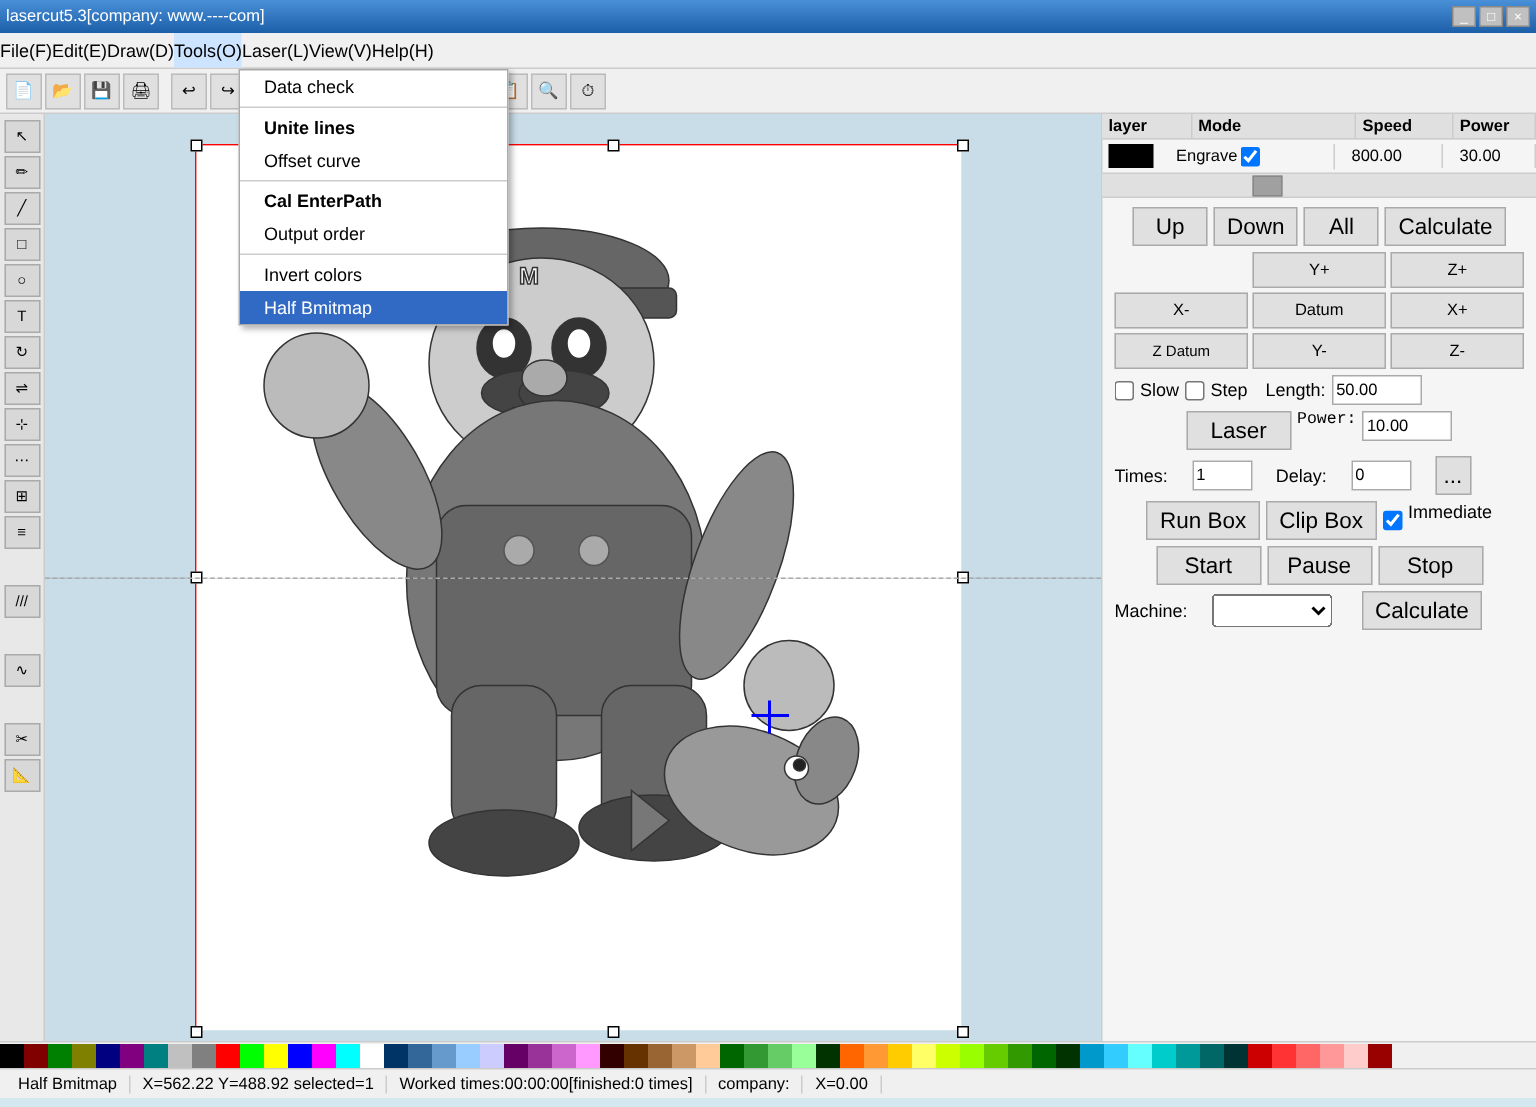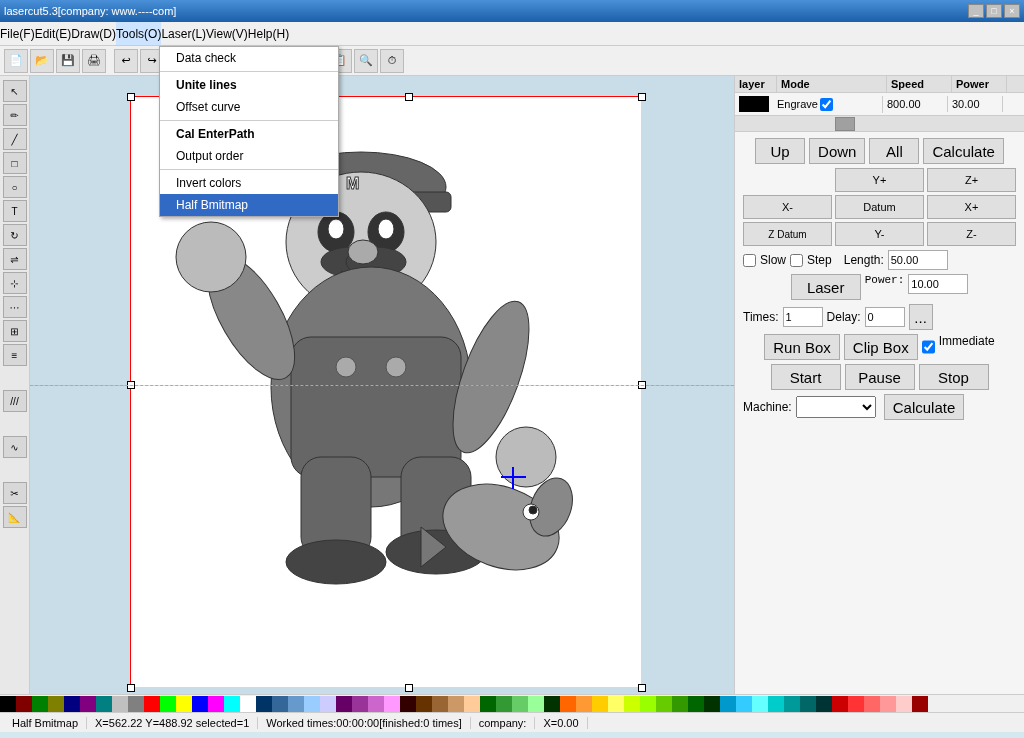--- a/index.html
+++ b/index.html
@@ -85,27 +85,27 @@
 
     
     #layer-table {
       width: 100%; border-bottom: 1px solid #ccc;
     }
     #layer-header {
       display: flex; background: #e0e0e0; border-bottom: 1px solid #ccc;
       font-size: 11px; font-weight: bold;
     }
     .layer-col { padding: 2px 4px; border-right: 1px solid #ccc; }
-    .layer-col-layer { width: 42px; }
+    .layer-col-layer { width: 60px; }
     .layer-col-mode { width: 110px; }
     .layer-col-speed { width: 65px; }
     .layer-col-power { width: 55px; }
 
     #layer-row {
-      display: flex; align-items: center; font-size: 11px; padding: 1px 0;
+      display: flex; align-items: center; font-size: 11px; padding: 1px 0; justify-content: space-between;
     }
     .layer-color {
       width: 30px; height: 16px; background: black; margin: 2px 4px;
     }
 
     
     .ctrl-section { padding: 6px 8px; }
     .ctrl-row { display: flex; gap: 4px; margin-bottom: 4px; justify-content: center; }
     .ctrl-btn {
       height: 26px; background: #e0e0e0; border: 1px solid #aaa;
@@ -114,21 +114,21 @@
     }
     .ctrl-btn-wide { min-width: 70px; }
     .axis-btn {
       height: 24px; background: #e0e0e0; border: 1px solid #aaa;
       cursor: pointer; font-size: 11px; display: flex; align-items: center;
       justify-content: center;
     }
     .axis-btn.empty { background: transparent; border: none; cursor: default; }
 
     .param-row {
-      display: flex; align-items: center; gap: 4px; margin-bottom: 4px;
+      display: flex; align-items: center; gap: 16px; margin-bottom: 4px;
     }
     .param-input {
       height: 20px; border: 1px solid #aaa; background: white;
       font-size: 11px; padding: 0 2px; width: 60px;
     }
     .param-input-sm { width: 40px; }
 
     .check-row { display: flex; align-items: center; gap: 4px; margin-bottom: 4px; }
     .check-row input[type=checkbox] { width: 13px; height: 13px; }
 

